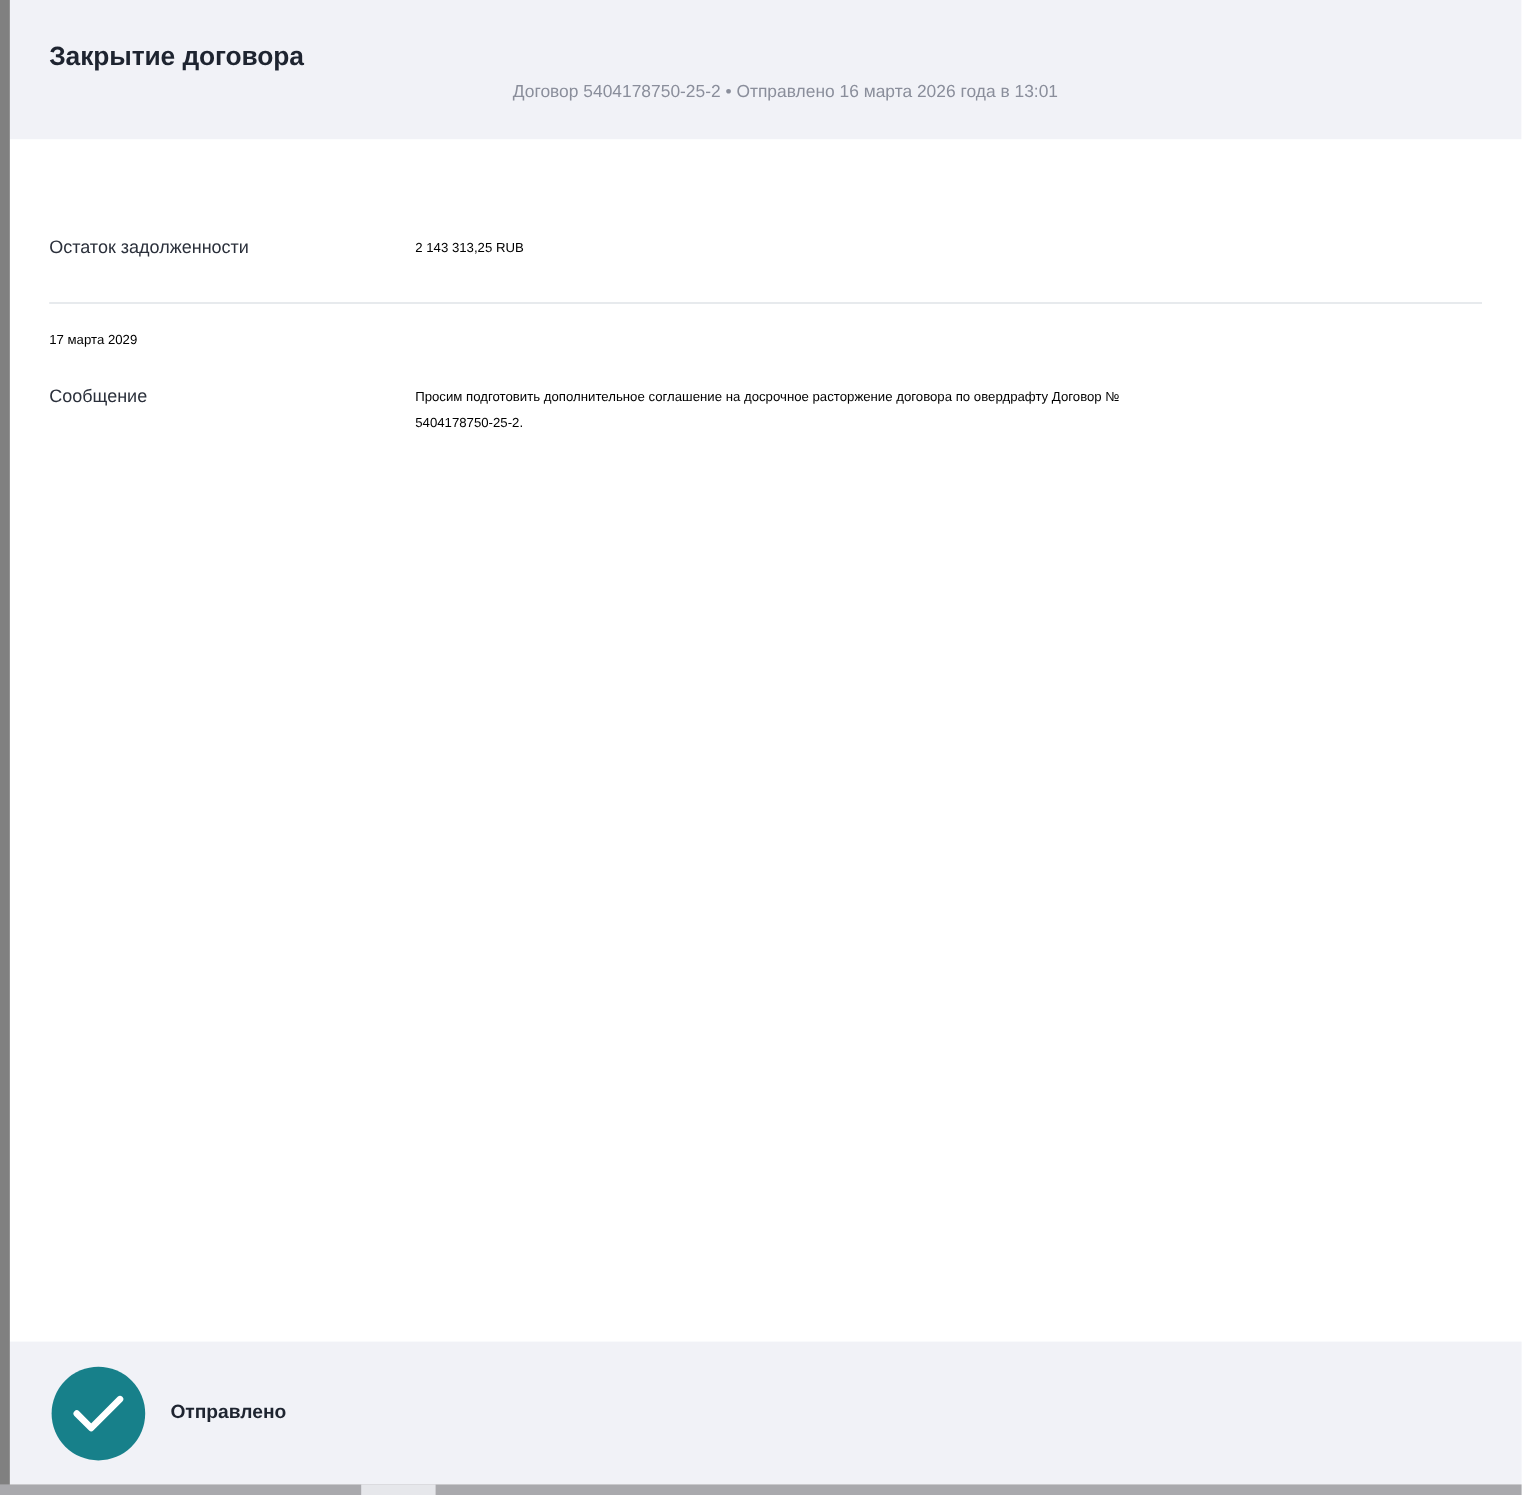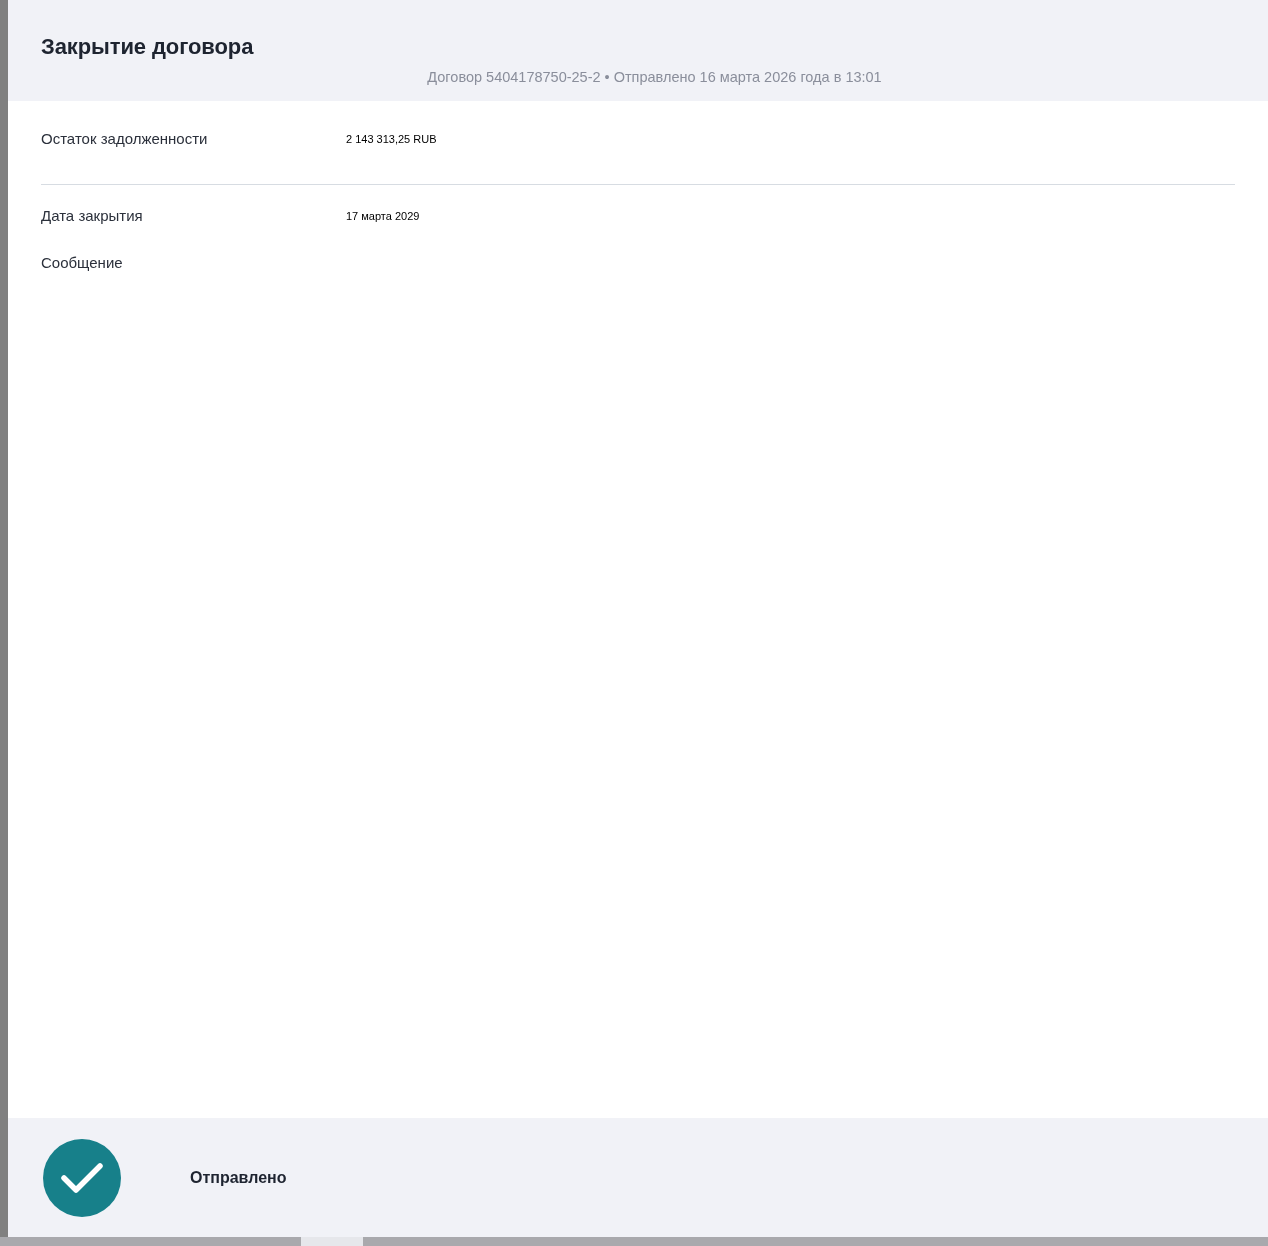--- a/index.html
+++ b/index.html
@@ -59,21 +59,21 @@
     top: 0;
     width: 1260px;
     height: 1237px;
     background: #ffffff;
     overflow: hidden;
   }
 
   
   .header {
     background: #f1f2f7;
-    height: 101px;
+    height: 116px;
     box-sizing: border-box;
     padding: 33px 0 0 33px;
   }
   .header-title {
     font-size: 22px;
     font-weight: bold;
     color: #1e2430;
     letter-spacing: -0.1px;
     line-height: 28px;
     margin: 0;
@@ -81,21 +81,22 @@
   .header-subtitle {
     margin-top: 6px;
     font-size: 14.5px;
     color: #8a8e9b;
     line-height: 20px;
     text-align: center;
   }
 
   
   .content {
-    padding-top: 27px;
+    padding-top: 44px;
+    margin-top: 36px;
   }
   .field-row {
     display: flex;
     align-items: flex-start;
     padding: 0 0 0 33px;
   }
   .field-row.row-balance { min-height: 38px; }
   .field-row.row-date    { padding-top: 20px; min-height: 34px; }
   .field-row.row-message { padding-top: 13px; }
 
@@ -130,21 +131,20 @@
     position: absolute;
     left: 8px;
     top: 1118px;
     width: 1260px;
     height: 119px;
     background: #f1f2f7;
     display: flex;
     align-items: center;
     padding-left: 35px;
     box-sizing: border-box;
-    gap: 48px;
   }
   .status-icon {
     width: 78px;
     height: 78px;
     border-radius: 50%;
     background: #17808a;
     display: flex;
     align-items: center;
     justify-content: center;
     flex: 0 0 78px;
@@ -177,26 +177,26 @@
   <div class="content">
 
     <div class="field-row row-balance">
       <div class="field-label">Остаток задолженности</div>
       <div class="field-value">2 143 313,25 RUB</div>
     </div>
 
     <div class="divider"></div>
 
     <div class="field-row row-date">
-      <div class="field-label">Дата закрытия</div>
       <div class="field-value">17 марта 2029</div>
     </div>
 
     <div class="field-row row-message">
       <div class="field-label">Сообщение</div>
+      <div class="field-value">Просим подготовить дополнительное соглашение на досрочное расторжение договора по овердрафту Договор № 5404178750-25-2.</div>
     </div>
 
     <div class="filler"></div>
   </div>
 </div>
 
 <div class="footer">
   <div class="status-icon">
     <svg width="44" height="34" viewBox="0 0 44 34" aria-hidden="true">
       <polyline points="4,17 16,29 40,5" fill="none" stroke="#ffffff" stroke-width="5.5" stroke-linecap="round" stroke-linejoin="round"></polyline>

